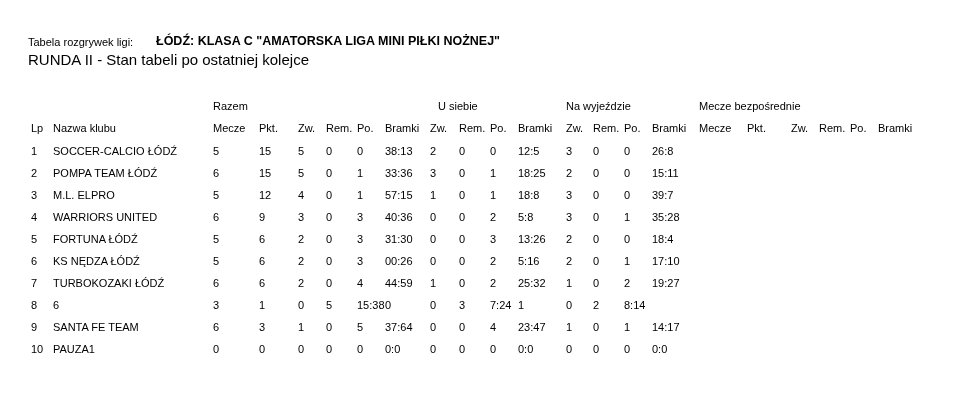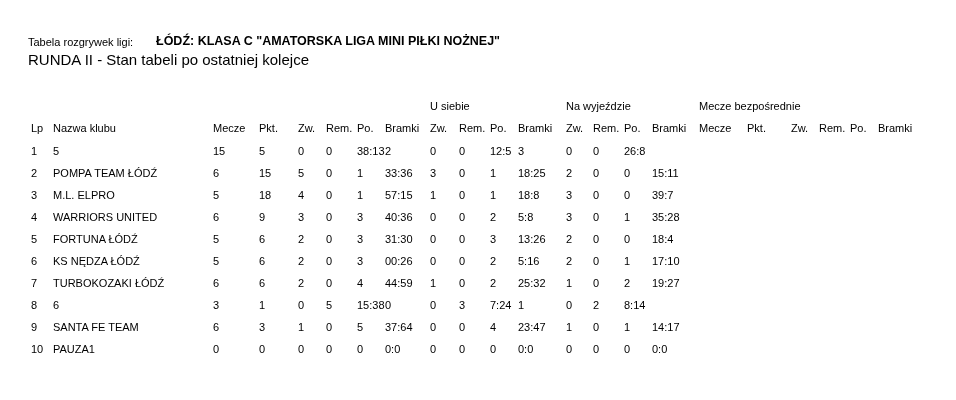--- a/index.html
+++ b/index.html
@@ -71,21 +71,22 @@
 </style>
 </head>
 <body>
 
 <div class="hdr-label">Tabela rozgrywek ligi:</div>
 <div class="hdr-title">ŁÓDŹ: KLASA C "AMATORSKA LIGA MINI PIŁKI NOŻNEJ"</div>
 <div class="hdr-subtitle">RUNDA II - Stan tabeli po ostatniej kolejce</div>
 
 <div class="tbl">
   <div class="grid-row row-groups" id="groups-row">
-      <div class="cell" style="grid-column: 9 / span 4;">U siebie</div>
+      <div class="cell" style="grid-column: 3 / span 6;">Razem</div>
+      <div class="cell" style="grid-column: 9 / span 4; margin-left: 8px;">U siebie</div>
       <div class="cell" style="grid-column: 13 / span 4;">Na wyjeździe</div>
       <div class="cell" style="grid-column: 17 / span 6;">Mecze bezpośrednie</div>
     </div>
   <div class="grid-row row-cols" id="cols-row">
       <div class="cell">Lp</div>
       <div class="cell">Nazwa klubu</div>
       <div class="cell">Mecze</div>
       <div class="cell">Pkt.</div>
       <div class="cell">Zw.</div>
       <div class="cell">Rem.</div>
@@ -102,20 +103,21 @@
       <div class="cell">Mecze</div>
       <div class="cell">Pkt.</div>
       <div class="cell">Zw.</div>
       <div class="cell">Rem.</div>
       <div class="cell">Po.</div>
       <div class="cell">Bramki</div>
     </div>
   <div id="data-rows">
       <div class="grid-row row-data">
         <div class="cell">1</div>
+        <div class="cell">SOCCER-CALCIO ŁÓDŹ</div>
         <div class="cell">5</div>
         <div class="cell">15</div>
         <div class="cell">5</div>
         <div class="cell">0</div>
         <div class="cell">0</div>
         <div class="cell">38:13</div>
         <div class="cell">2</div>
         <div class="cell">0</div>
         <div class="cell">0</div>
         <div class="cell">12:5</div>
@@ -151,21 +153,21 @@
         <div class="cell"></div>
         <div class="cell"></div>
         <div class="cell"></div>
         <div class="cell"></div>
         <div class="cell"></div>
       </div>
       <div class="grid-row row-data">
         <div class="cell">3</div>
         <div class="cell">M.L. ELPRO</div>
         <div class="cell">5</div>
-        <div class="cell">18</div>
+        <div class="cell">12</div>
         <div class="cell">4</div>
         <div class="cell">0</div>
         <div class="cell">1</div>
         <div class="cell">57:15</div>
         <div class="cell">1</div>
         <div class="cell">0</div>
         <div class="cell">1</div>
         <div class="cell">18:8</div>
         <div class="cell">3</div>
         <div class="cell">0</div>

